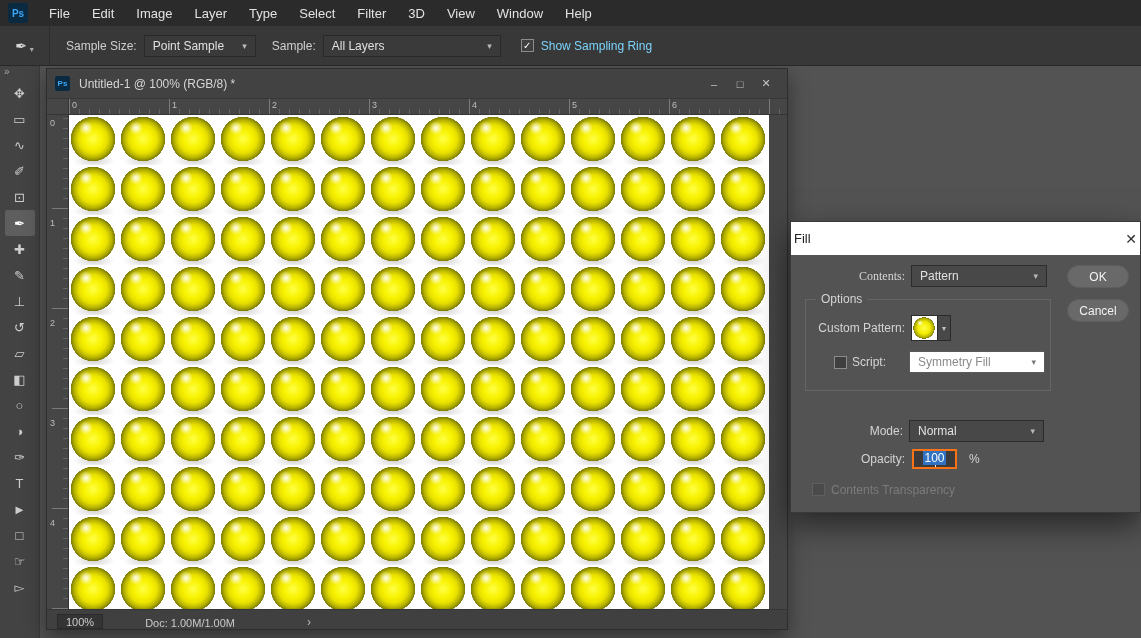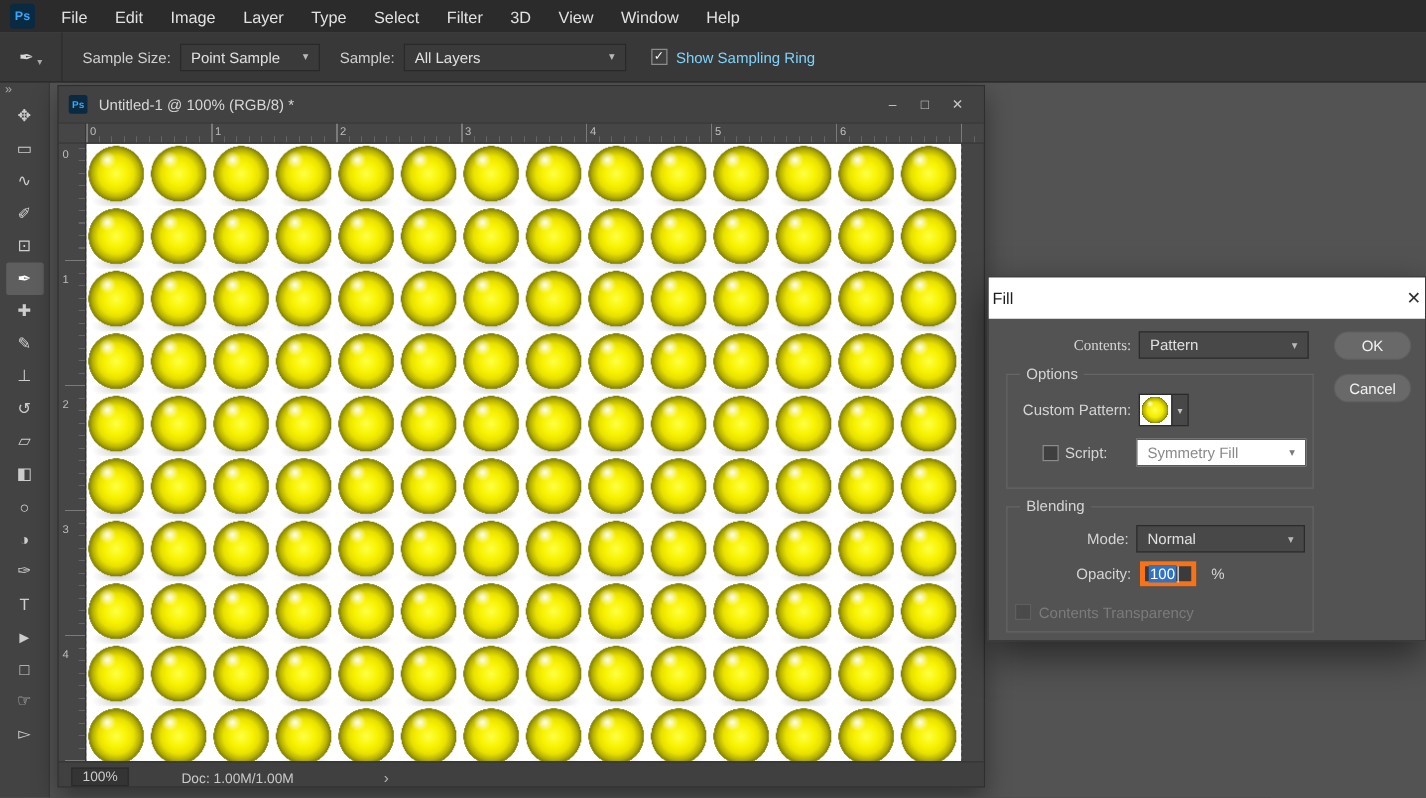--- a/index.html
+++ b/index.html
@@ -104,21 +104,21 @@
   .fd-cb.disabled{border-color:#5f5f5f;background:#4a4a4a;}
   .pattern-combo{position:absolute;left:120px;top:60px;height:26px;display:flex;
     border:1px solid #2b2b2b;background:#484848;}
   .pattern-swatch{width:25px;height:24px;background-color:#fff;
     background-image:
       radial-gradient(circle 3px at 8px 7px, rgba(255,255,255,.95), rgba(255,255,255,0)),
       radial-gradient(circle 11px at 12px 12px, #ffff45 0%, #f2ec00 55%, #b5b100 85%, #7d7c05 97%, rgba(125,124,5,0) 98%);}
   .pattern-arrow{width:13px;display:flex;align-items:center;justify-content:center;
     font-size:8px;color:#c2c2c2;border-left:1px solid #2b2b2b;}
   .opacity-input{position:absolute;left:121px;top:194px;width:45px;height:20px;background:#3b3b3b;
-    border:4px solid #f97316;display:flex;align-items:center;padding:0 3px;font-size:12px;}
+    border:2px solid #f97316;display:flex;align-items:center;padding:0 3px;font-size:12px;flex-direction:column;}
   .opacity-sel{background:#3173c2;color:#ffffff;padding:0 1px;}
   .text-caret{width:1px;height:13px;background:#ececec;margin-left:1px;}
 </style>
 </head>
 <body>
 
 <div id="stage">
 
   <div class="menubar">
     <div class="pslogo app-logo">Ps</div>
@@ -244,23 +244,20 @@
         <div class="pattern-swatch"></div>
         <div class="pattern-arrow">▾</div>
       </div>
       <div class="fd-cb" style="left:43px;top:101px;"></div>
       <span class="fd-label left" style="left:61px;top:96px;width:50px;">Script:</span>
       <div class="dd fd-dd disabled" style="left:118px;top:96px;width:136px;height:22px;">
         <span>Symmetry Fill</span>
         <span class="caret">▾</span>
       </div>
 
-      <div class="fd-group" style="left:14px;top:150px;width:246px;height:101px;">
-        <span class="fd-group-label">Blending</span>
-      </div>
       <span class="fd-label" style="left:0;width:112px;top:165px;">Mode:</span>
       <div class="dd fd-dd" style="left:118px;top:165px;width:135px;height:22px;">
         <span>Normal</span>
         <span class="caret">▾</span>
       </div>
       <span class="fd-label" style="left:0;width:114px;top:193px;">Opacity:</span>
       <div class="opacity-input">
         <span class="opacity-sel">100</span>
         <span class="text-caret"></span>
       </div>

